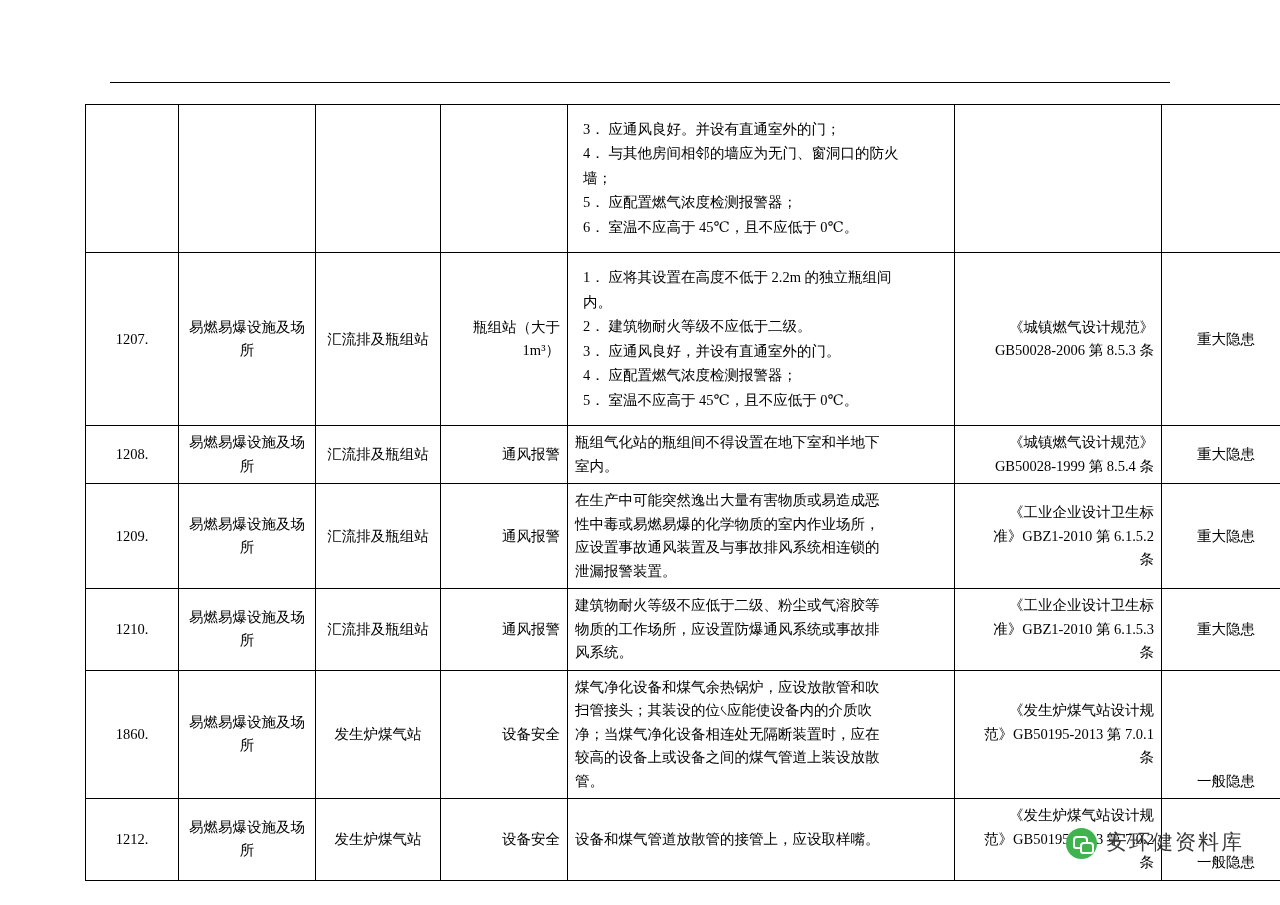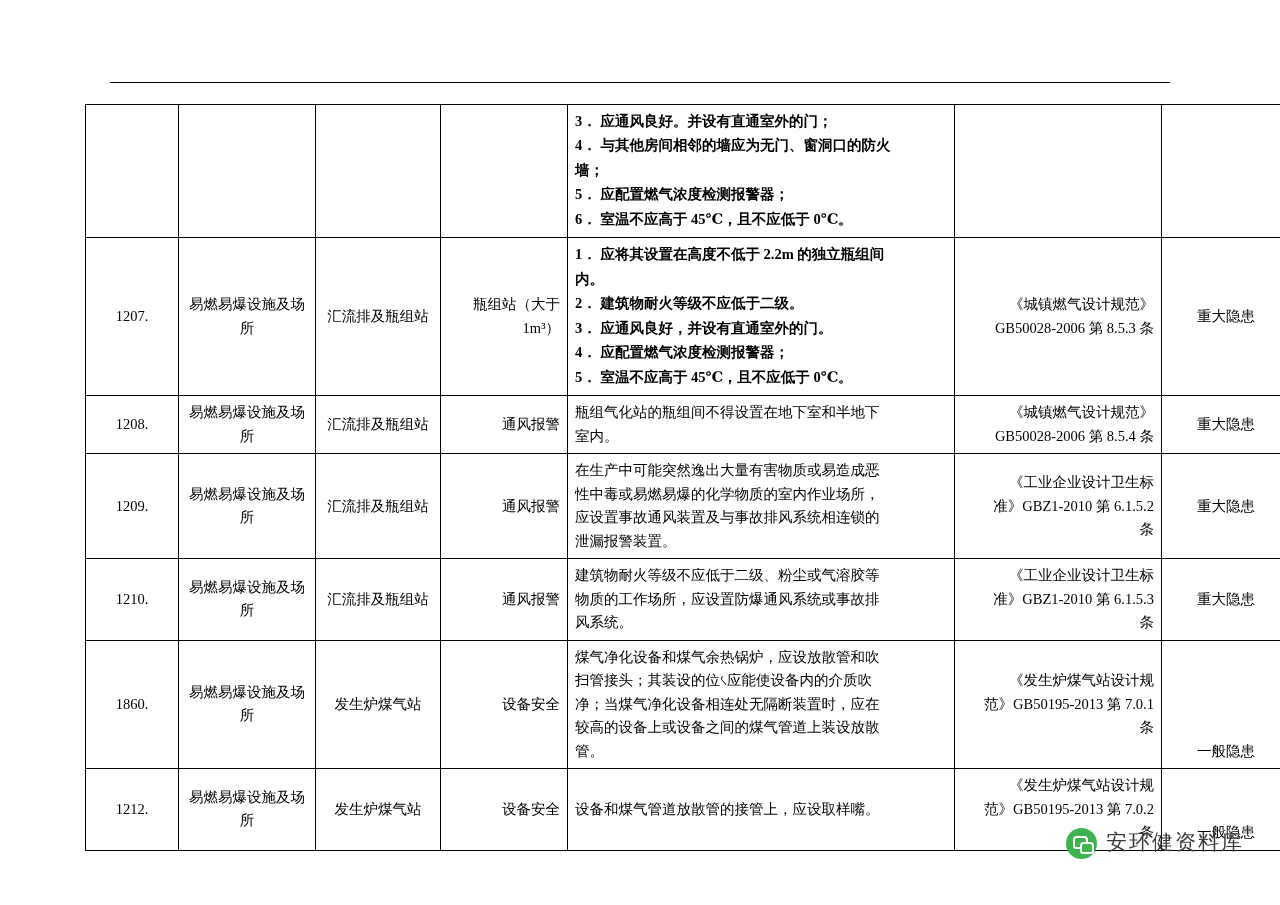--- a/index.html
+++ b/index.html
@@ -46,24 +46,23 @@
   }
   .c-num   { width: 78px;  text-align: center; }
   .c-cat   { width: 122px; text-align: center; }
   .c-sub   { width: 110px; text-align: center; }
   .c-item  { width: 112px; text-align: right; }
   .c-desc  { width: 372px; text-align: left; }
   .c-ref   { width: 192px; text-align: right; }
   .c-level { width: 114px; text-align: center; }
 
   .desc-list {
-    margin: 0;
+    margin: 8px;
     padding: 0;
     list-style: none;
-    font-weight: bold;
   }
   .desc-list li {
     margin: 0 0 1px 0;
     text-indent: 0;
     padding-left: 0;
   }
   .cell-lines p {
     margin: 0;
   }
   .level-bottom {
@@ -174,21 +173,21 @@
         <td class="c-item">通风报警</td>
         <td class="c-desc">
           <div class="cell-lines">
             <p>瓶组气化站的瓶组间不得设置在地下室和半地下</p>
             <p>室内。</p>
           </div>
         </td>
         <td class="c-ref">
           <div class="cell-lines">
             <p>《城镇燃气设计规范》</p>
-            <p>GB50028-2006 第 8.5.4 条</p>
+            <p>GB50028-1999 第 8.5.4 条</p>
           </div>
         </td>
         <td class="c-level">重大隐患</td>
       </tr>
 
       <tr>
         <td class="c-num">1209.</td>
         <td class="c-cat">易燃易爆设施及场所</td>
         <td class="c-sub">汇流排及瓶组站</td>
         <td class="c-item">通风报警</td>

